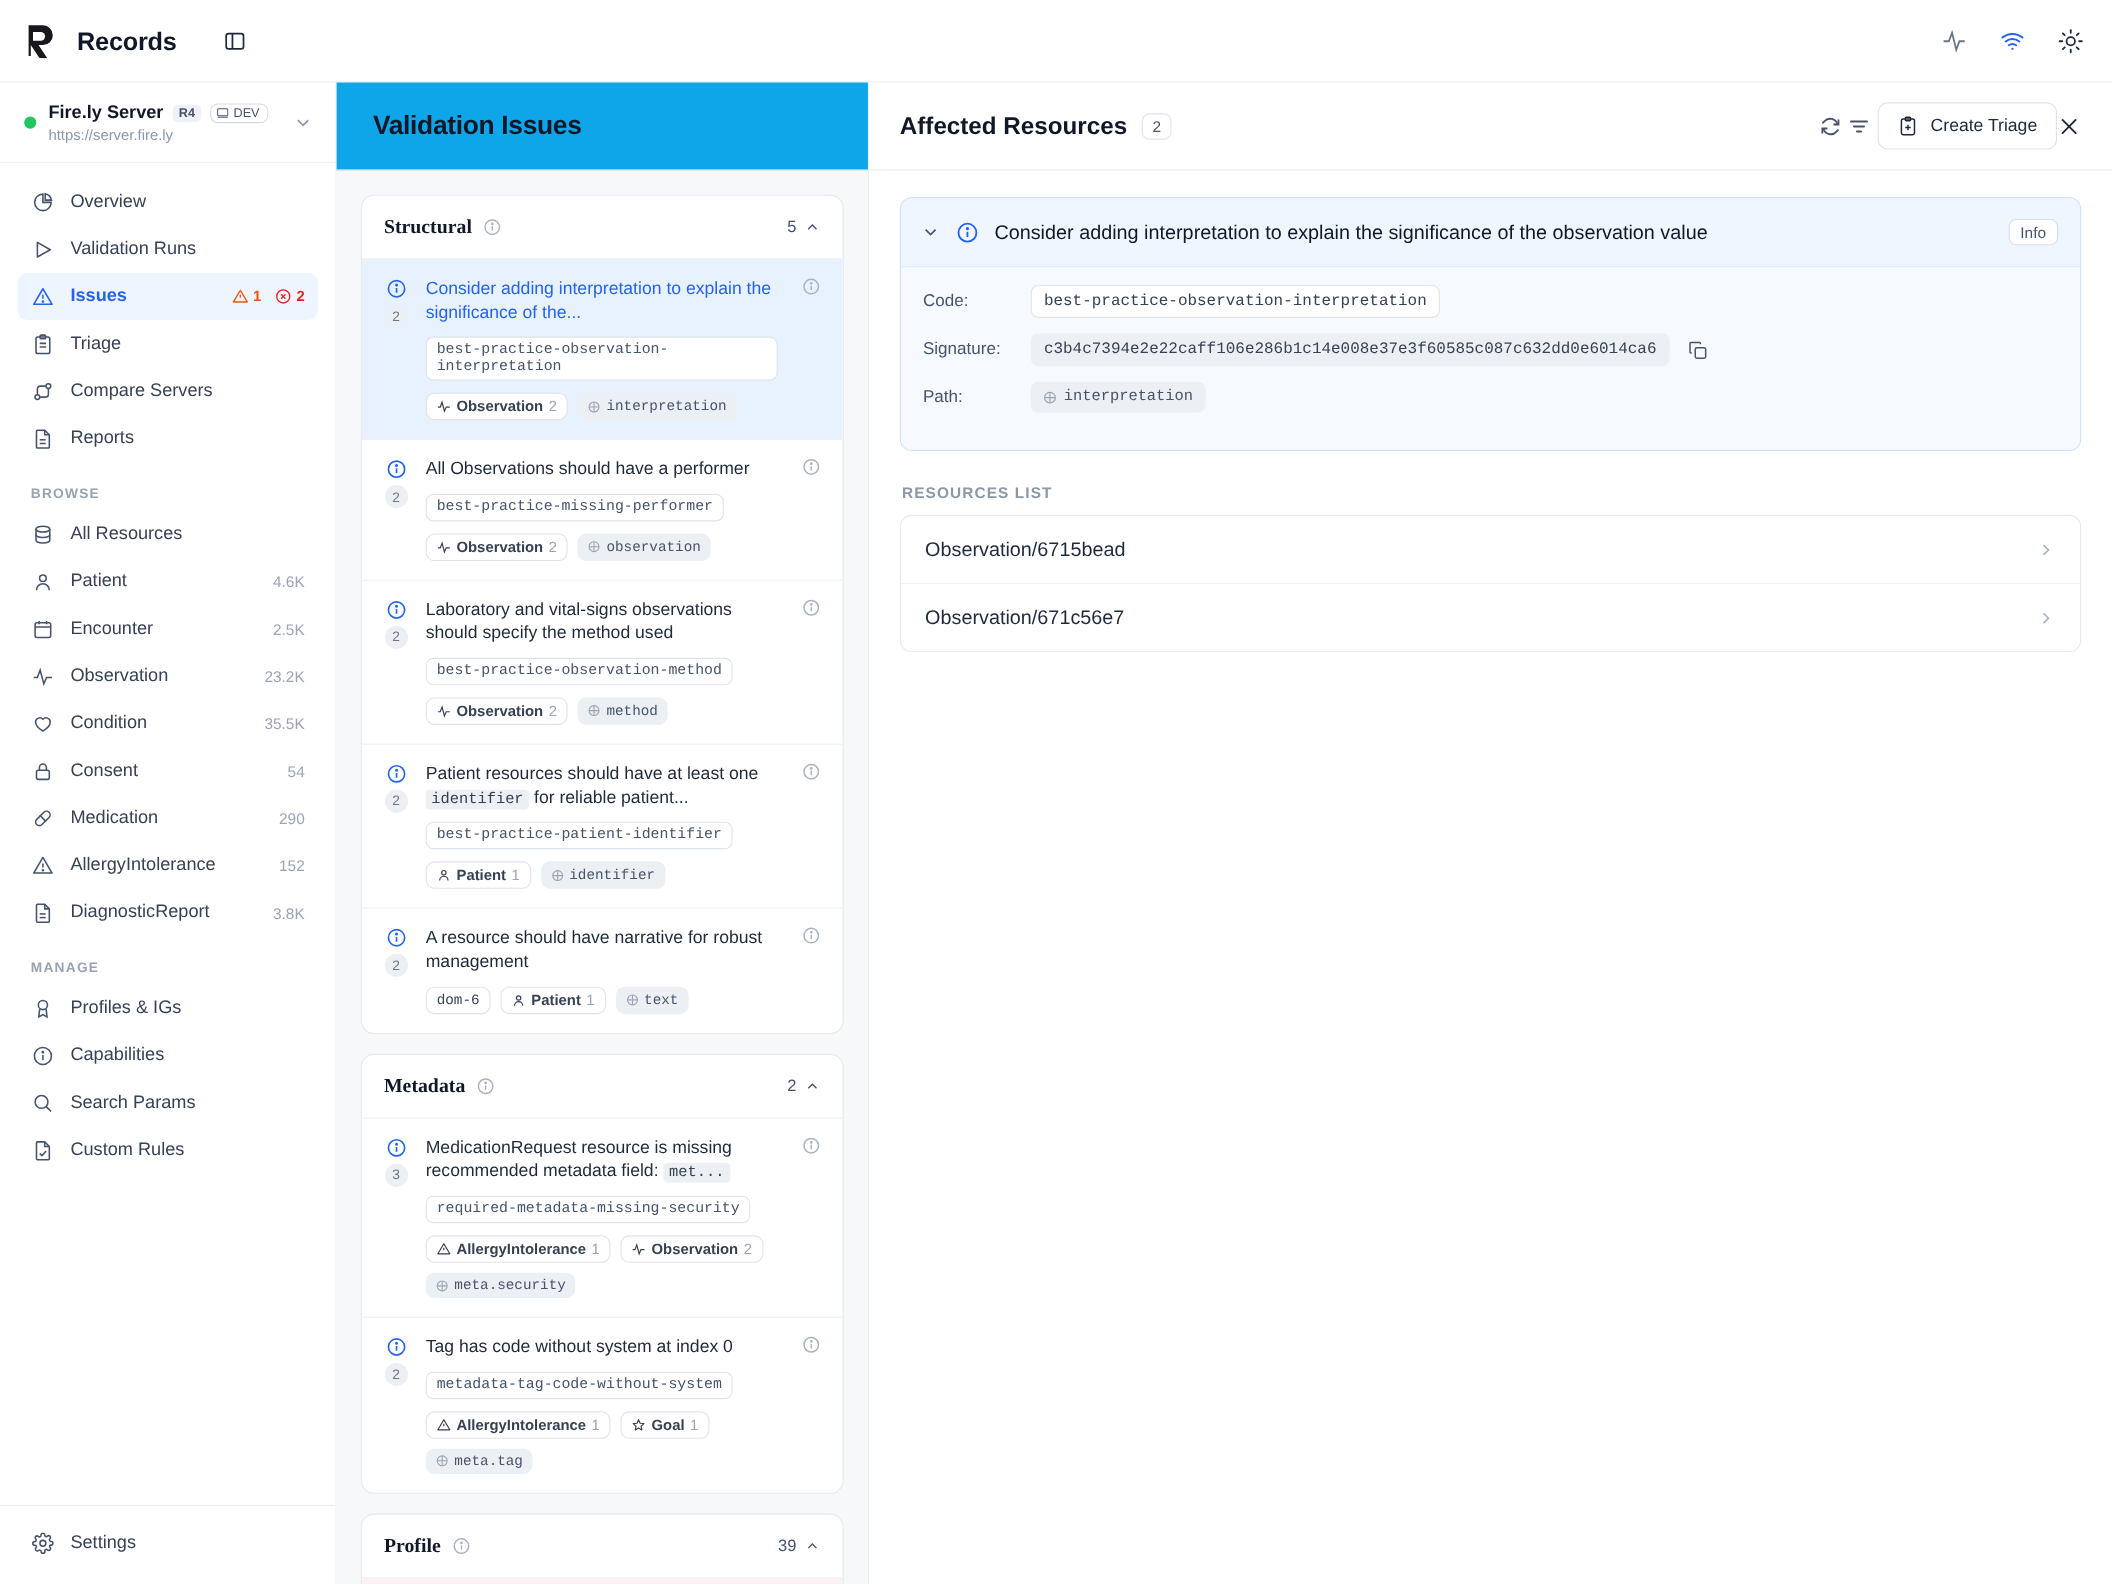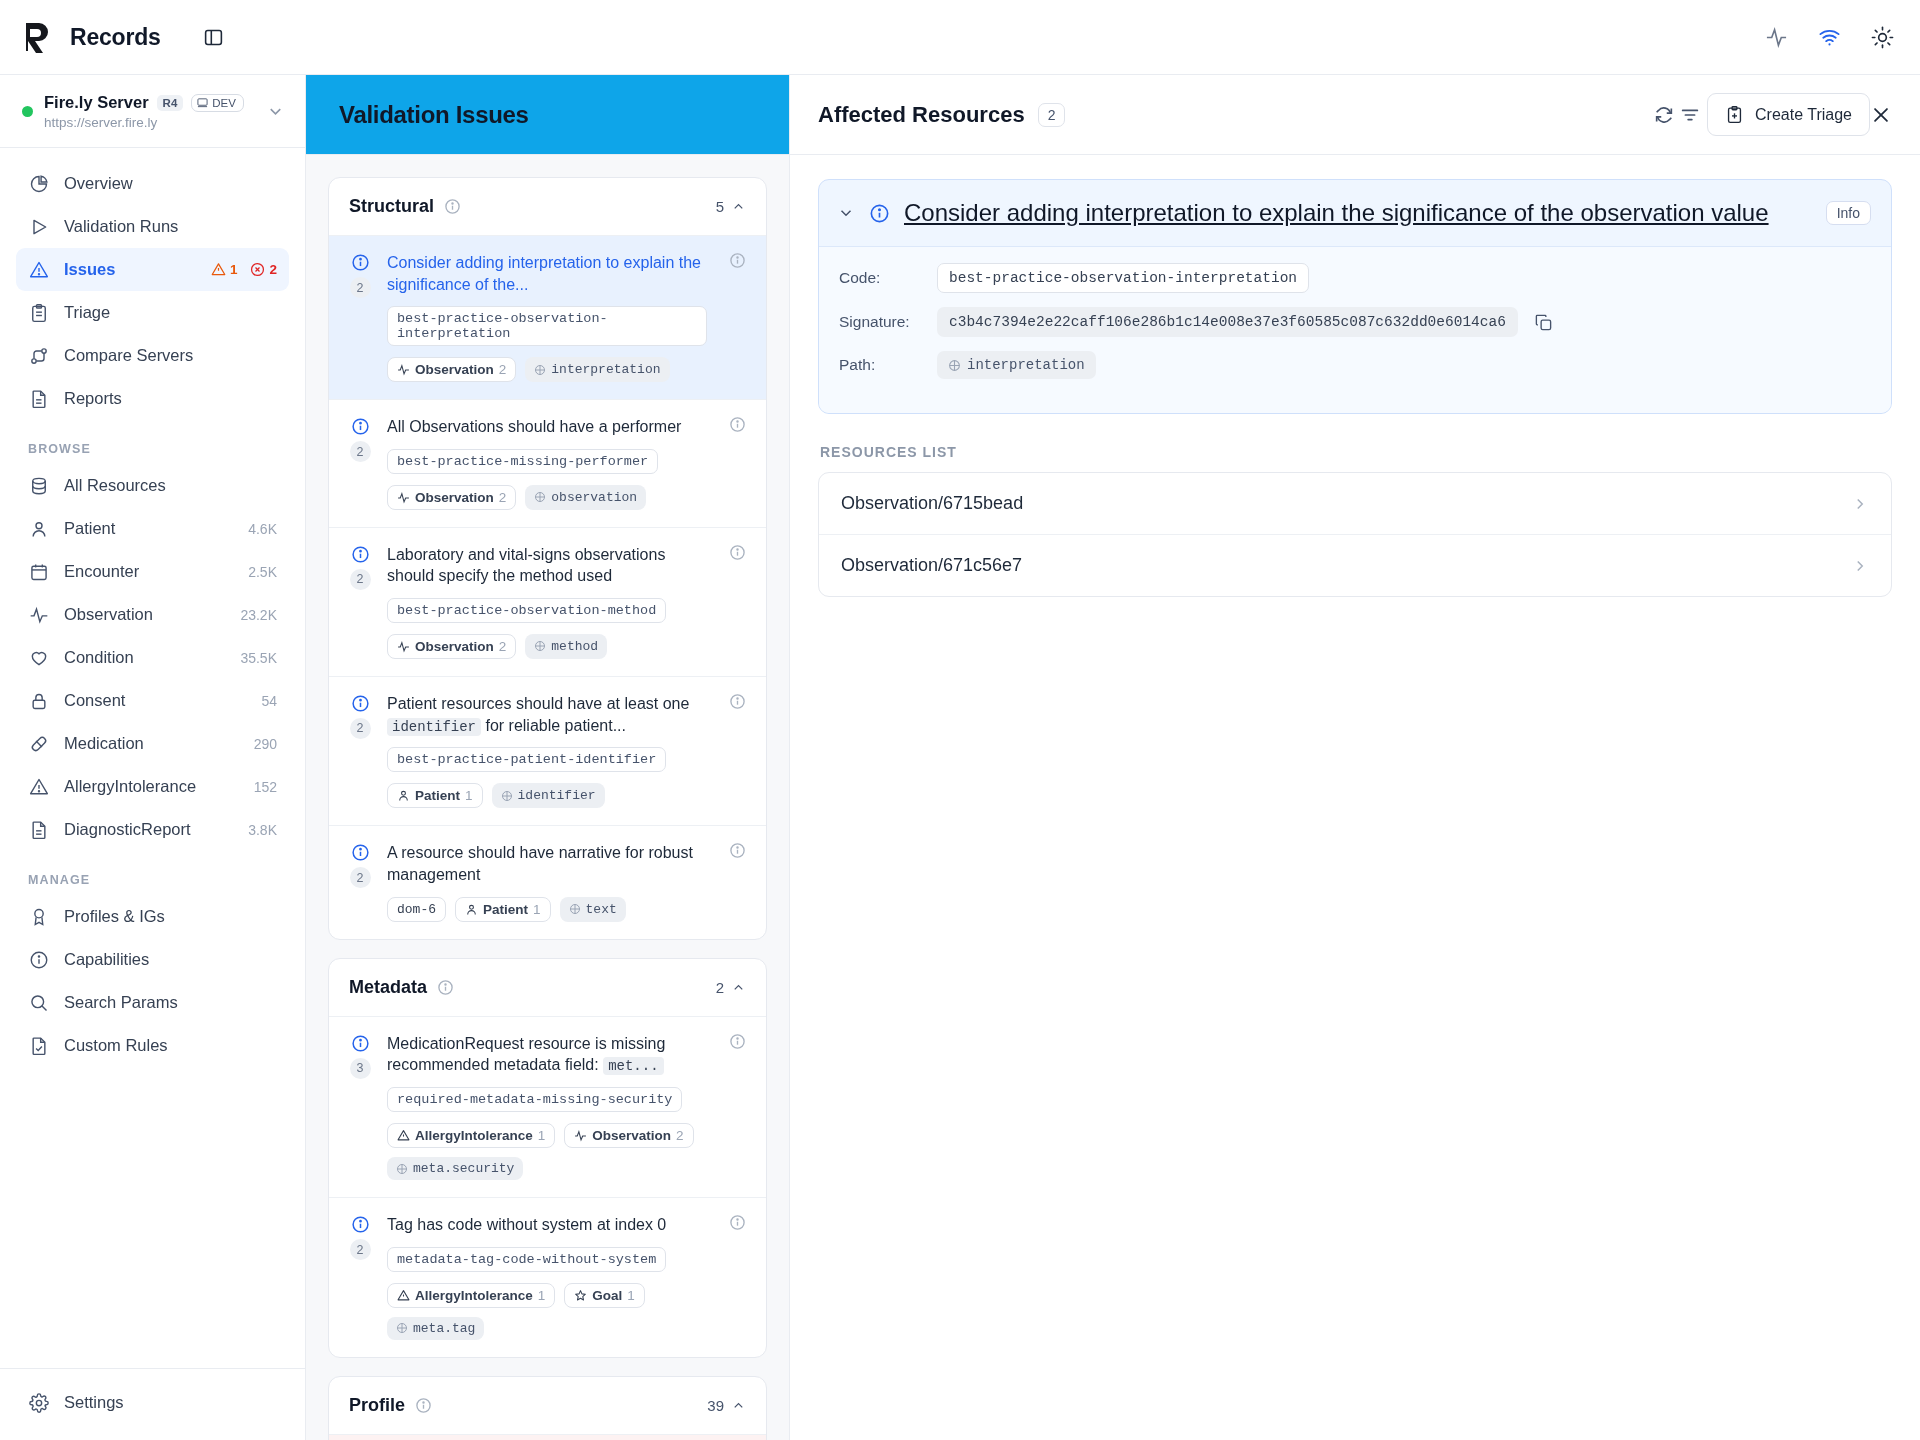--- a/index.html
+++ b/index.html
@@ -103,21 +103,21 @@
     padding: 22px 22px 0 22px;
   }
   .group {
     background: #fff; border: 1px solid #e6e9ef; border-radius: 12px;
     margin-bottom: 18px; overflow: hidden;
   }
   .group-head {
     display: flex; align-items: center; gap: 10px;
     padding: 18px 20px; cursor: pointer;
   }
-  .group-title { font-size: 18px; font-weight: 700; color: #101828; }
+  .group-title { font-size: 18px; font-weight: 700; color: #101828; font-family: Liberation Serif, serif; }
   .group-right { margin-left: auto; display: flex; align-items: center; gap: 7px;
                  font-size: 15px; color: #46536b; }
   .issue {
     display: flex; gap: 14px; padding: 16px 20px 17px 18px;
     border-top: 1px solid #edf0f4; cursor: pointer;
   }
   .issue.selected { background: #e8f1fe; }
   .issue.error-row { background: #fdf2f2; }
   .issue-gutter { width: 26px; flex: none; display: flex; flex-direction: column;
                   align-items: center; gap: 5px; padding-top: 1px; }
@@ -170,21 +170,21 @@
     border: 1px solid #dfe3ea; border-radius: 9px;
     padding: 11px 17px; font-size: 16px; color: #1e2939; background: #fff; cursor: pointer;
   }
   .icon-btn { display: flex; align-items: center; cursor: pointer; color: #46536b; }
   .right-content { flex: 1; overflow: hidden; padding: 24px 28px; }
   .detail-card {
     border: 1px solid #cfe0fb; background: #eff6ff; border-radius: 11px;
     overflow: hidden;
   }
   .detail-head { display: flex; align-items: center; gap: 14px; padding: 19px 20px 19px 18px; }
-  .detail-title { font-size: 24px; color: #101828; text-decoration: underline; }
+  .detail-title { font-size: 18px; color: #101828; }
   .sev-tag {
     margin-left: auto; font-size: 14px; color: #46536b;
     border: 1px solid #d6def0; background: #fff; border-radius: 7px; padding: 3px 10px;
   }
   .detail-fields { background: #f6faff; padding: 16px 20px 34px 20px; border-top: 1px solid #dce8fa; }
   .field-row { display: flex; align-items: center; gap: 16px; margin-bottom: 14px; }
   .field-label { width: 82px; font-size: 15.5px; color: #46536b; flex: none; }
   .mono-box {
     font-family: "Liberation Mono", monospace; font-size: 14.5px; color: #364153;
     border: 1px solid #dfe3ea; background: #fff; border-radius: 7px; padding: 6px 11px;

